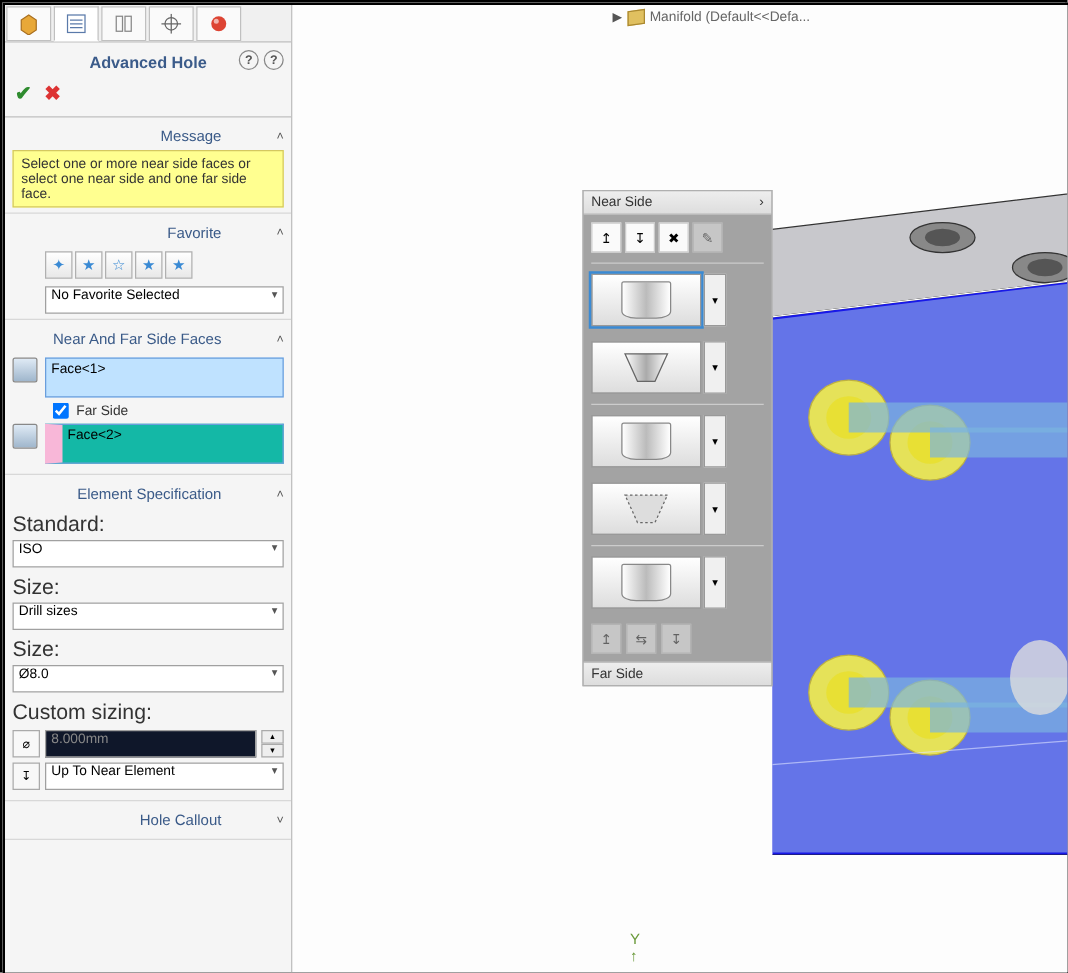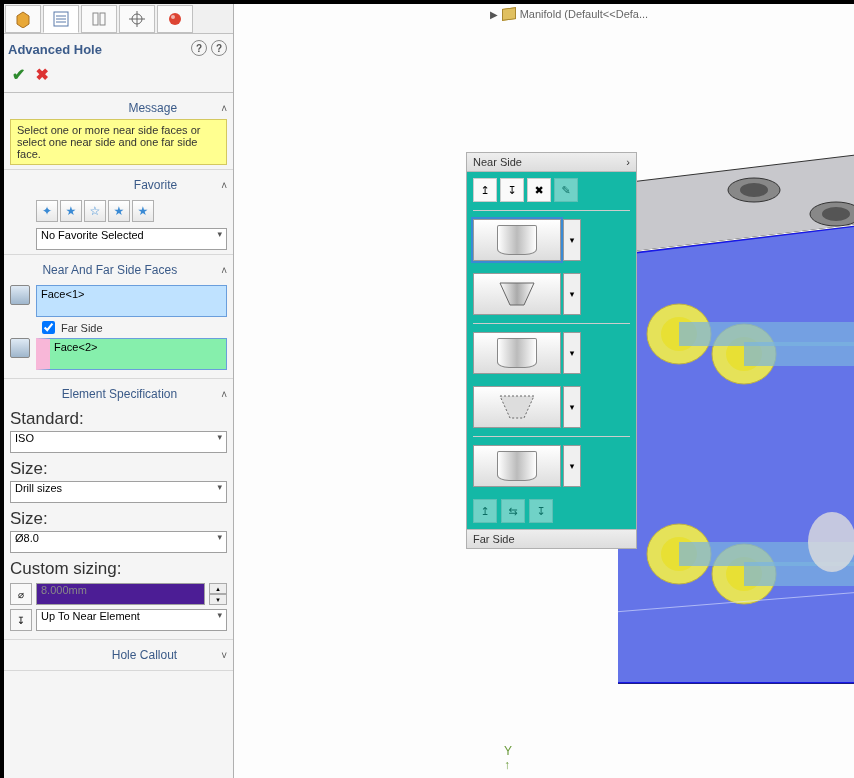--- a/index.html
+++ b/index.html
@@ -6,21 +6,21 @@
 html, body { width: 854px; height: 778px; overflow: hidden; background: #fff; border: 2px solid #000; }
 
 .app { display: flex; width: 100%; height: 100%; position: relative; }
 .panel { width: 230px; height: 100%; border-right: 1px solid #b0b0b0; background: #f5f5f5; overflow-y: auto; }
 .main-area { flex: 1; height: 100%; background: #fdfdfd; position: relative; }
 
 
 .panel-tabs { height: 30px; display: flex; border-bottom: 1px solid #c0c0c0; background: #f0f0f0; }
 .panel-tab { width: 36px; height: 28px; border: 1px solid #c0c0c0; display: flex; align-items: center; justify-content: center; margin: 1px; background: #fafafa; }
 .panel-tab.selected { background: #fff; border-bottom: 1px solid #fff; }
-.panel-title { font-weight: 600; font-size: 13px; padding: 8px 4px 4px; color: #3b5b8a; position: relative; }
+.panel-title { text-align: center; font-weight: 600; font-size: 13px; padding: 8px 4px 4px; color: #3b5b8a; position: relative; }
 .help-icons { position: absolute; right: 6px; top: 6px; display: flex; gap: 4px; }
 .help-icon { width: 16px; height: 16px; border-radius: 50%; border: 1px solid #888; font-size: 10px; display: flex; align-items: center; justify-content: center; color: #555; }
 
 .confirm-bar { padding: 4px 8px 8px; display: flex; gap: 10px; border-bottom: 1px solid #c0c0c0; }
 .icon-check { color: #2e8b2e; font-size: 16px; font-weight: bold; }
 .icon-x { color: #d33; font-size: 16px; font-weight: bold; }
 
 .tab-row { display: flex; padding: 4px 4px 0; gap: 2px; border-bottom: 1px solid #c0c0c0; background: #f0f0f0; }
 .tab-btn { display: flex; align-items: center; gap: 5px; padding: 4px 10px; border: 1px solid #aaa; background: #eee; font-size: 12px; }
 .tab-btn.active { background: #fff; border-bottom: 1px solid #fff; position: relative; top: 1px; }
@@ -31,40 +31,40 @@
 .chev { font-size: 10px; color: #555; }
 
 .message-box { background: #ffff90; border: 1px solid #d4c860; padding: 4px 6px; font-size: 11px; color: #333; }
 
 .favorite-toolbar { display: flex; gap: 2px; padding: 4px 0 4px 26px; }
 .mini-btn { width: 22px; height: 22px; border: 1px solid #b0b0b0; background: linear-gradient(#fff,#e8e8e8); display: flex; align-items: center; justify-content: center; font-size: 12px; }
 .star { color: #3a8ad4; }
 
 .dropdown { width: 100%; margin-top: 2px; }
 .select-box { width: 100%; height: 22px; border: 1px solid #a0a0a0; background: #fff; font-size: 11px; padding: 0 4px; display: flex; justify-content: space-between; }
-.select-box.disabled { background: #4c1d95; color: #888; }
+.select-box.disabled { background: #0f172a; color: #888; }
 .chev-down { font-size: 9px; color: #555; }
 
 .face-row { display: flex; align-items: flex-start; gap: 6px; margin: 4px 0; }
 .face-icon { width: 20px; height: 20px; border: 1px solid #888; background: linear-gradient(#dfeaf5,#9fb6cc); border-radius: 2px; }
-.face-box { flex: 1; height: 32px; border: 1px solid #6a9edc; background: #86efac; font-size: 11px; padding: 2px 4px; }
+.face-box { flex: 1; height: 32px; border: 1px solid #6a9edc; background: #14b8a6; font-size: 11px; padding: 2px 4px; }
 .face-box.sel-blue { background: #bfe2ff; }
 .face-box.swatch-pink { border-left: 14px solid #f8b7d8; }
 .farside-check { display: flex; align-items: center; gap: 6px; font-size: 11px; color: #333; margin: 4px 0 4px 32px; }
 
 .label { font-size: 17px; color: #333; margin-top: 4px; }
 .select-row { display: flex; margin: 2px 0 6px; }
 
 .sizing-row { display: flex; align-items: center; gap: 4px; margin: 4px 0; }
 .dim-icon { width: 22px; height: 22px; border: 1px solid #aaa; display: flex; align-items: center; justify-content: center; font-size: 10px; background: #f8f8f8; }
 .spinner { width: 18px; display: flex; flex-direction: column; }
 .spinner .sbtn { height: 11px; border: 1px solid #aaa; font-size: 7px; text-align: center; line-height: 9px; background: #eee; }
 
 
-.near-side-panel { position: absolute; left: 232px; top: 148px; width: 171px; background: #14b8a6; border: 1px solid #b0b0b0; z-index: 5; }
+.near-side-panel { position: absolute; left: 232px; top: 148px; width: 152px; background: #a3a3a3; border: 1px solid #b0b0b0; z-index: 5; }
 .ns-header { background: linear-gradient(#eee,#ddd); padding: 3px 6px; font-size: 11px; color: #333; display: flex; justify-content: space-between; border-bottom: 1px solid #bbb; }
 .ns-tools { display: flex; gap: 3px; padding: 6px; }
 .ns-tool { width: 24px; height: 24px; border: 1px solid #ccc; background: #fafafa; display: flex; align-items: center; justify-content: center; font-size: 11px; }
 .ns-divider { height: 1px; background: #ccc; margin: 2px 6px; }
 .ns-row { display: flex; align-items: center; padding: 6px; gap: 2px; }
 .ns-bigbtn { width: 88px; height: 42px; border: 1px solid #999; background: linear-gradient(#fff,#ddd); display: flex; align-items: center; justify-content: center; }
 .ns-bigbtn.selected { outline: 2px solid #3a8ad4; }
 .ns-drop { width: 18px; height: 42px; border: 1px solid #999; background: #f0f0f0; display: flex; align-items: center; justify-content: center; font-size: 9px; }
 .ns-footer-tools { display: flex; gap: 4px; padding: 6px; }
 .far-side-header { background: linear-gradient(#eee,#ddd); padding: 3px 6px; font-size: 11px; color: #333; border-top: 1px solid #bbb; }

